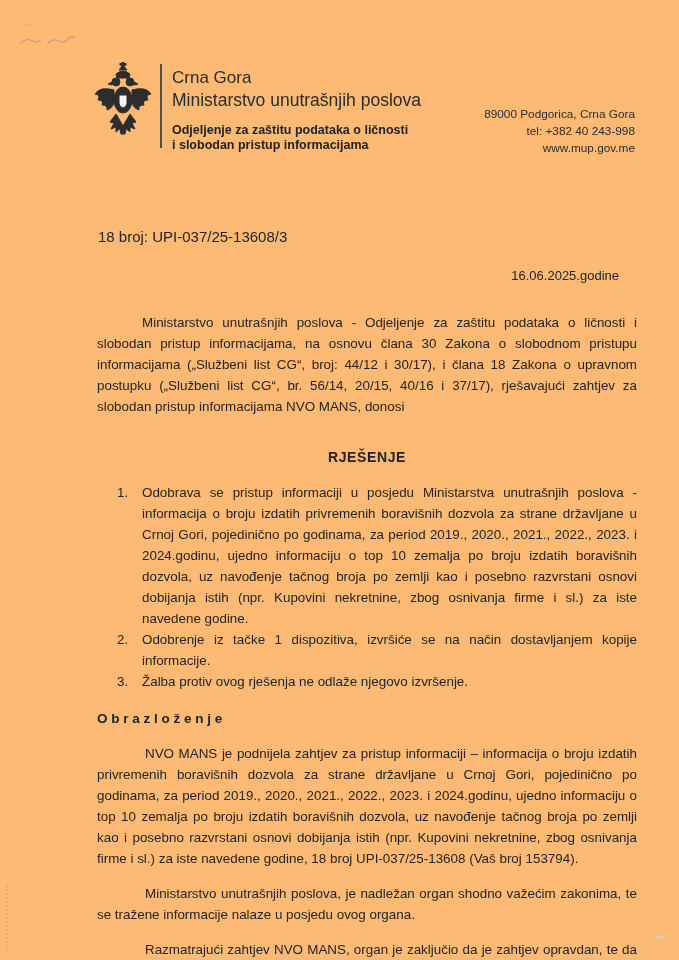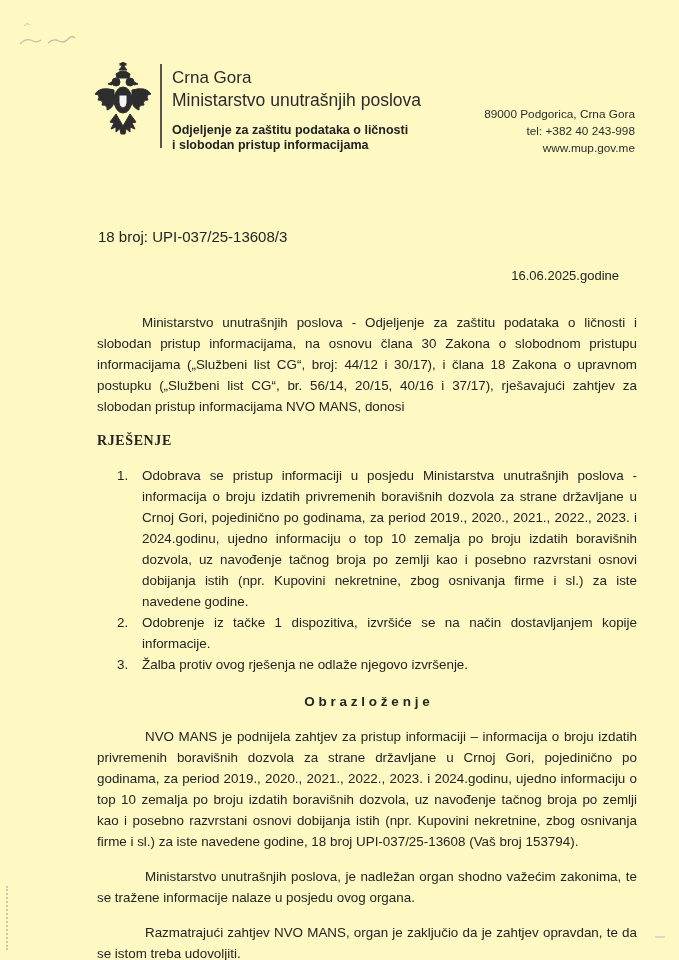--- a/index.html
+++ b/index.html
@@ -1,40 +1,40 @@
 <!DOCTYPE html>
 <html><head>
 <meta charset="utf-8">
 <style>
   html,body{margin:0;padding:0;background:#e9e9e9;}
   .page{
     position:relative;
     width:679px;height:960px;
-    background:#fef9c3;
+    background:#fdba74;
     overflow:hidden;
     font-family:"Liberation Sans", sans-serif;
     color:#242424;
     box-shadow:0 0 4px rgba(0,0,0,.25);
   }
   
   .coat{position:absolute;left:92px;top:62px;width:62px;height:90px;}
   .hdr-sep{position:absolute;left:160px;top:64px;width:1.5px;height:84px;background:#3a3a3a;opacity:.85;}
   .org{position:absolute;left:172px;top:68px;line-height:1.12;}
   .country{font-size:17px;color:#2b2b2b;margin-bottom:4px;}
   .ministry{font-size:17.5px;color:#2b2b2b;margin-bottom:12px;}
   .dept{font-size:12.5px;font-weight:bold;color:#222;line-height:1.25;}
   .address{position:absolute;right:44px;top:106px;text-align:right;font-size:11.8px;line-height:1.42;color:#2c2c2c;}
   
   .ref{position:absolute;left:98px;top:228px;font-size:15px;}
   .date{position:absolute;right:60px;top:268px;font-size:13px;}
   
   .content{position:absolute;left:97px;top:312px;width:540px;font-size:13.4px;line-height:21px;}
   .intro{margin:0;text-align:justify;text-indent:45px;}
-  .title{margin:13px 0 0 0;font-size:14px;font-weight:bold;letter-spacing:.6px;font-family:Liberation Serif, serif;}
-  .title2{margin:16px 0 0 0;text-align:center;font-size:13.5px;font-weight:bold;}
+  .title{margin:30px 0 0 0;text-align:center;font-size:14px;font-weight:bold;letter-spacing:.6px;}
+  .title2{margin:16px 0 0 0;text-align:left;font-size:13.5px;font-weight:bold;}
   ol.disp{list-style:none;margin:14px 0 0 0;padding:0 0 0 20px;}
   ol.disp li{display:flex;margin:0;}
   ol.disp .num{flex:none;width:25px;}
   ol.disp .txt{flex:1;text-align:justify;}
   .paras{margin-top:14px;}
   .paras p{margin:14px 0 0 0;text-align:justify;text-indent:48px;}
   
   .scribble{position:absolute;left:14px;top:18px;opacity:.55;}
   .edge-dots{position:absolute;left:6px;top:886px;height:64px;width:0;border-left:2px dotted #b4b4b4;opacity:.7;}
   .corner-mark{position:absolute;right:14px;bottom:22px;width:10px;height:2px;background:#cfcfcf;opacity:.8;}

